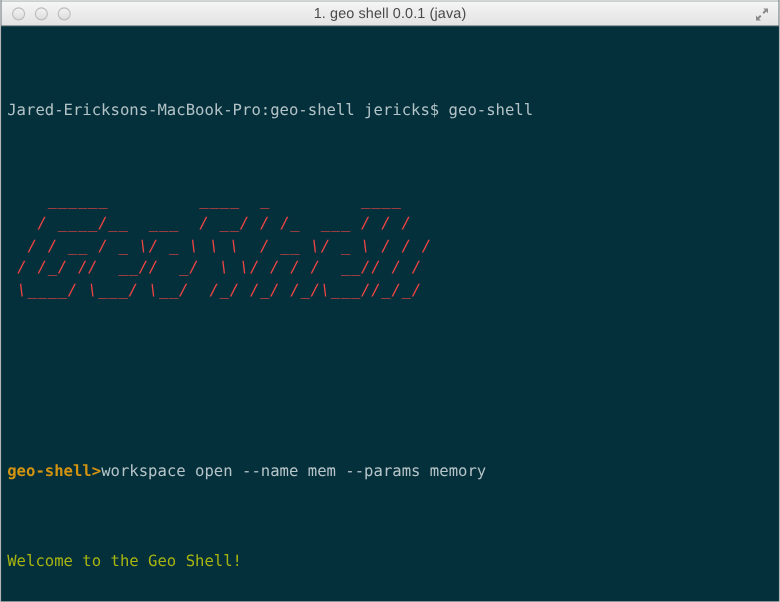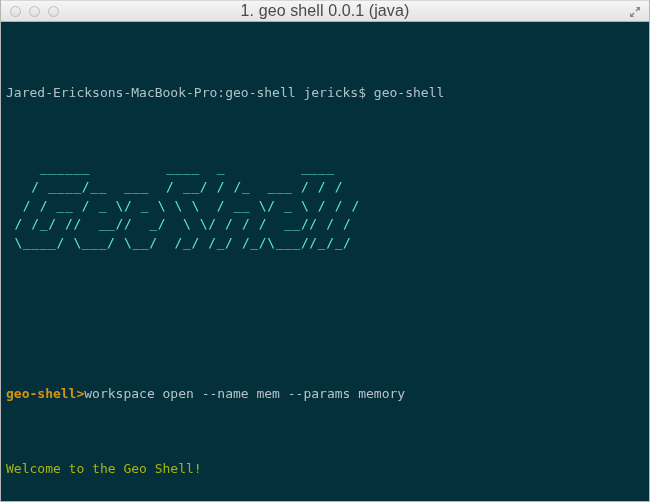--- a/index.html
+++ b/index.html
@@ -51,21 +51,21 @@
     border-radius: 50%;
     background: linear-gradient(to bottom, #f2f2f2, #dedede);
     border: 1px solid #bdbdbd;
     box-sizing: border-box;
   }
   .title-text {
     position: absolute;
     left: 0;
     right: 0;
     text-align: center;
-    font-size: 16px;
+    font-size: 12px;
     color: #4a4a4a;
     letter-spacing: 0.1px;
     pointer-events: none;
   }
   .expand-icon {
     position: absolute;
     right: 6px;
     top: 3px;
     width: 16px;
     height: 16px;
@@ -87,24 +87,25 @@
     white-space: pre;
     overflow: hidden;
   }
   .line { min-height: 18.9px; }
 
   .c-hostline  { color: #b2c2c6; }
   .c-out       { color: #a8b410; }
   .c-prompt    { color: #d4940f; font-weight: bold; }
   .c-cmd       { color: #b6c4c8; }
   .art-block {
-    color: #5eead4;
+    color: #ef4444;
     font-size: 13px;
     line-height: 18.6px;
     letter-spacing: 0.6px;
+    font-style: italic;
   }
 </style>
 </head>
 <body>
 
 <div class="window">
 
   <div class="titlebar">
     <div class="traffic">
       <span class="light"></span>

